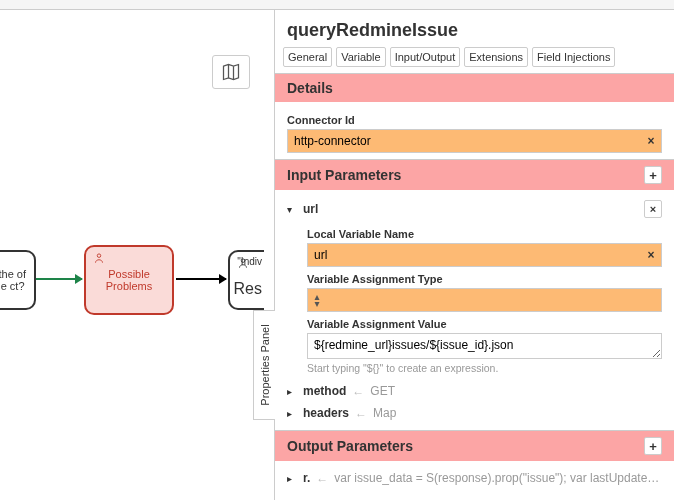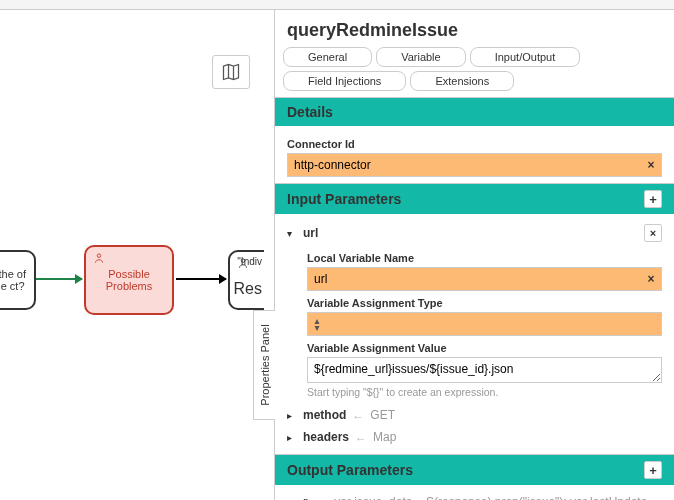--- a/index.html
+++ b/index.html
@@ -64,32 +64,32 @@
     padding: 10px 12px 6px 12px;
   }
   .tabs {
     display: flex;
     gap: 4px;
     padding: 0 8px 6px 8px;
     flex-wrap: wrap;
   }
   .tab {
     border: 1px solid #ccc;
-    border-radius: 8px;
-    padding: 3px 24px;
+    border-radius: 2px;
+    padding: 3px 4px;
     font-size: 11px;
     background: #fff;
     cursor: pointer;
   }
   .tab.active {
     border-bottom: 2px solid #3b82f6;
   }
   .section {
     border-top: 1px solid #ccc;
-    background: #14b8a6;
+    background: #fca5a5;
     padding: 6px 12px;
     font-size: 14px;
     font-weight: bold;
     display: flex;
     justify-content: space-between;
     align-items: center;
   }
   .section .add-btn {
     width: 18px;
     height: 18px;
@@ -327,22 +327,22 @@
   <div class="panel-tab">
     <span>Properties Panel</span>
   </div>
 
   <div class="panel-title">queryRedmineIssue</div>
 
   <div class="tabs">
     <div class="tab">General</div>
     <div class="tab">Variable</div>
     <div class="tab">Input/Output</div>
+    <div class="tab">Extensions</div>
     <div class="tab">Field Injections</div>
-    <div class="tab">Extensions</div>
   </div>
 
   <div class="section">
     <span>Details</span>
   </div>
   <div class="body">
     <div class="label">Connector Id</div>
     <div class="field">
       <input type="text" value="http-connector" style="">
       <span class="clear-x">×</span>

